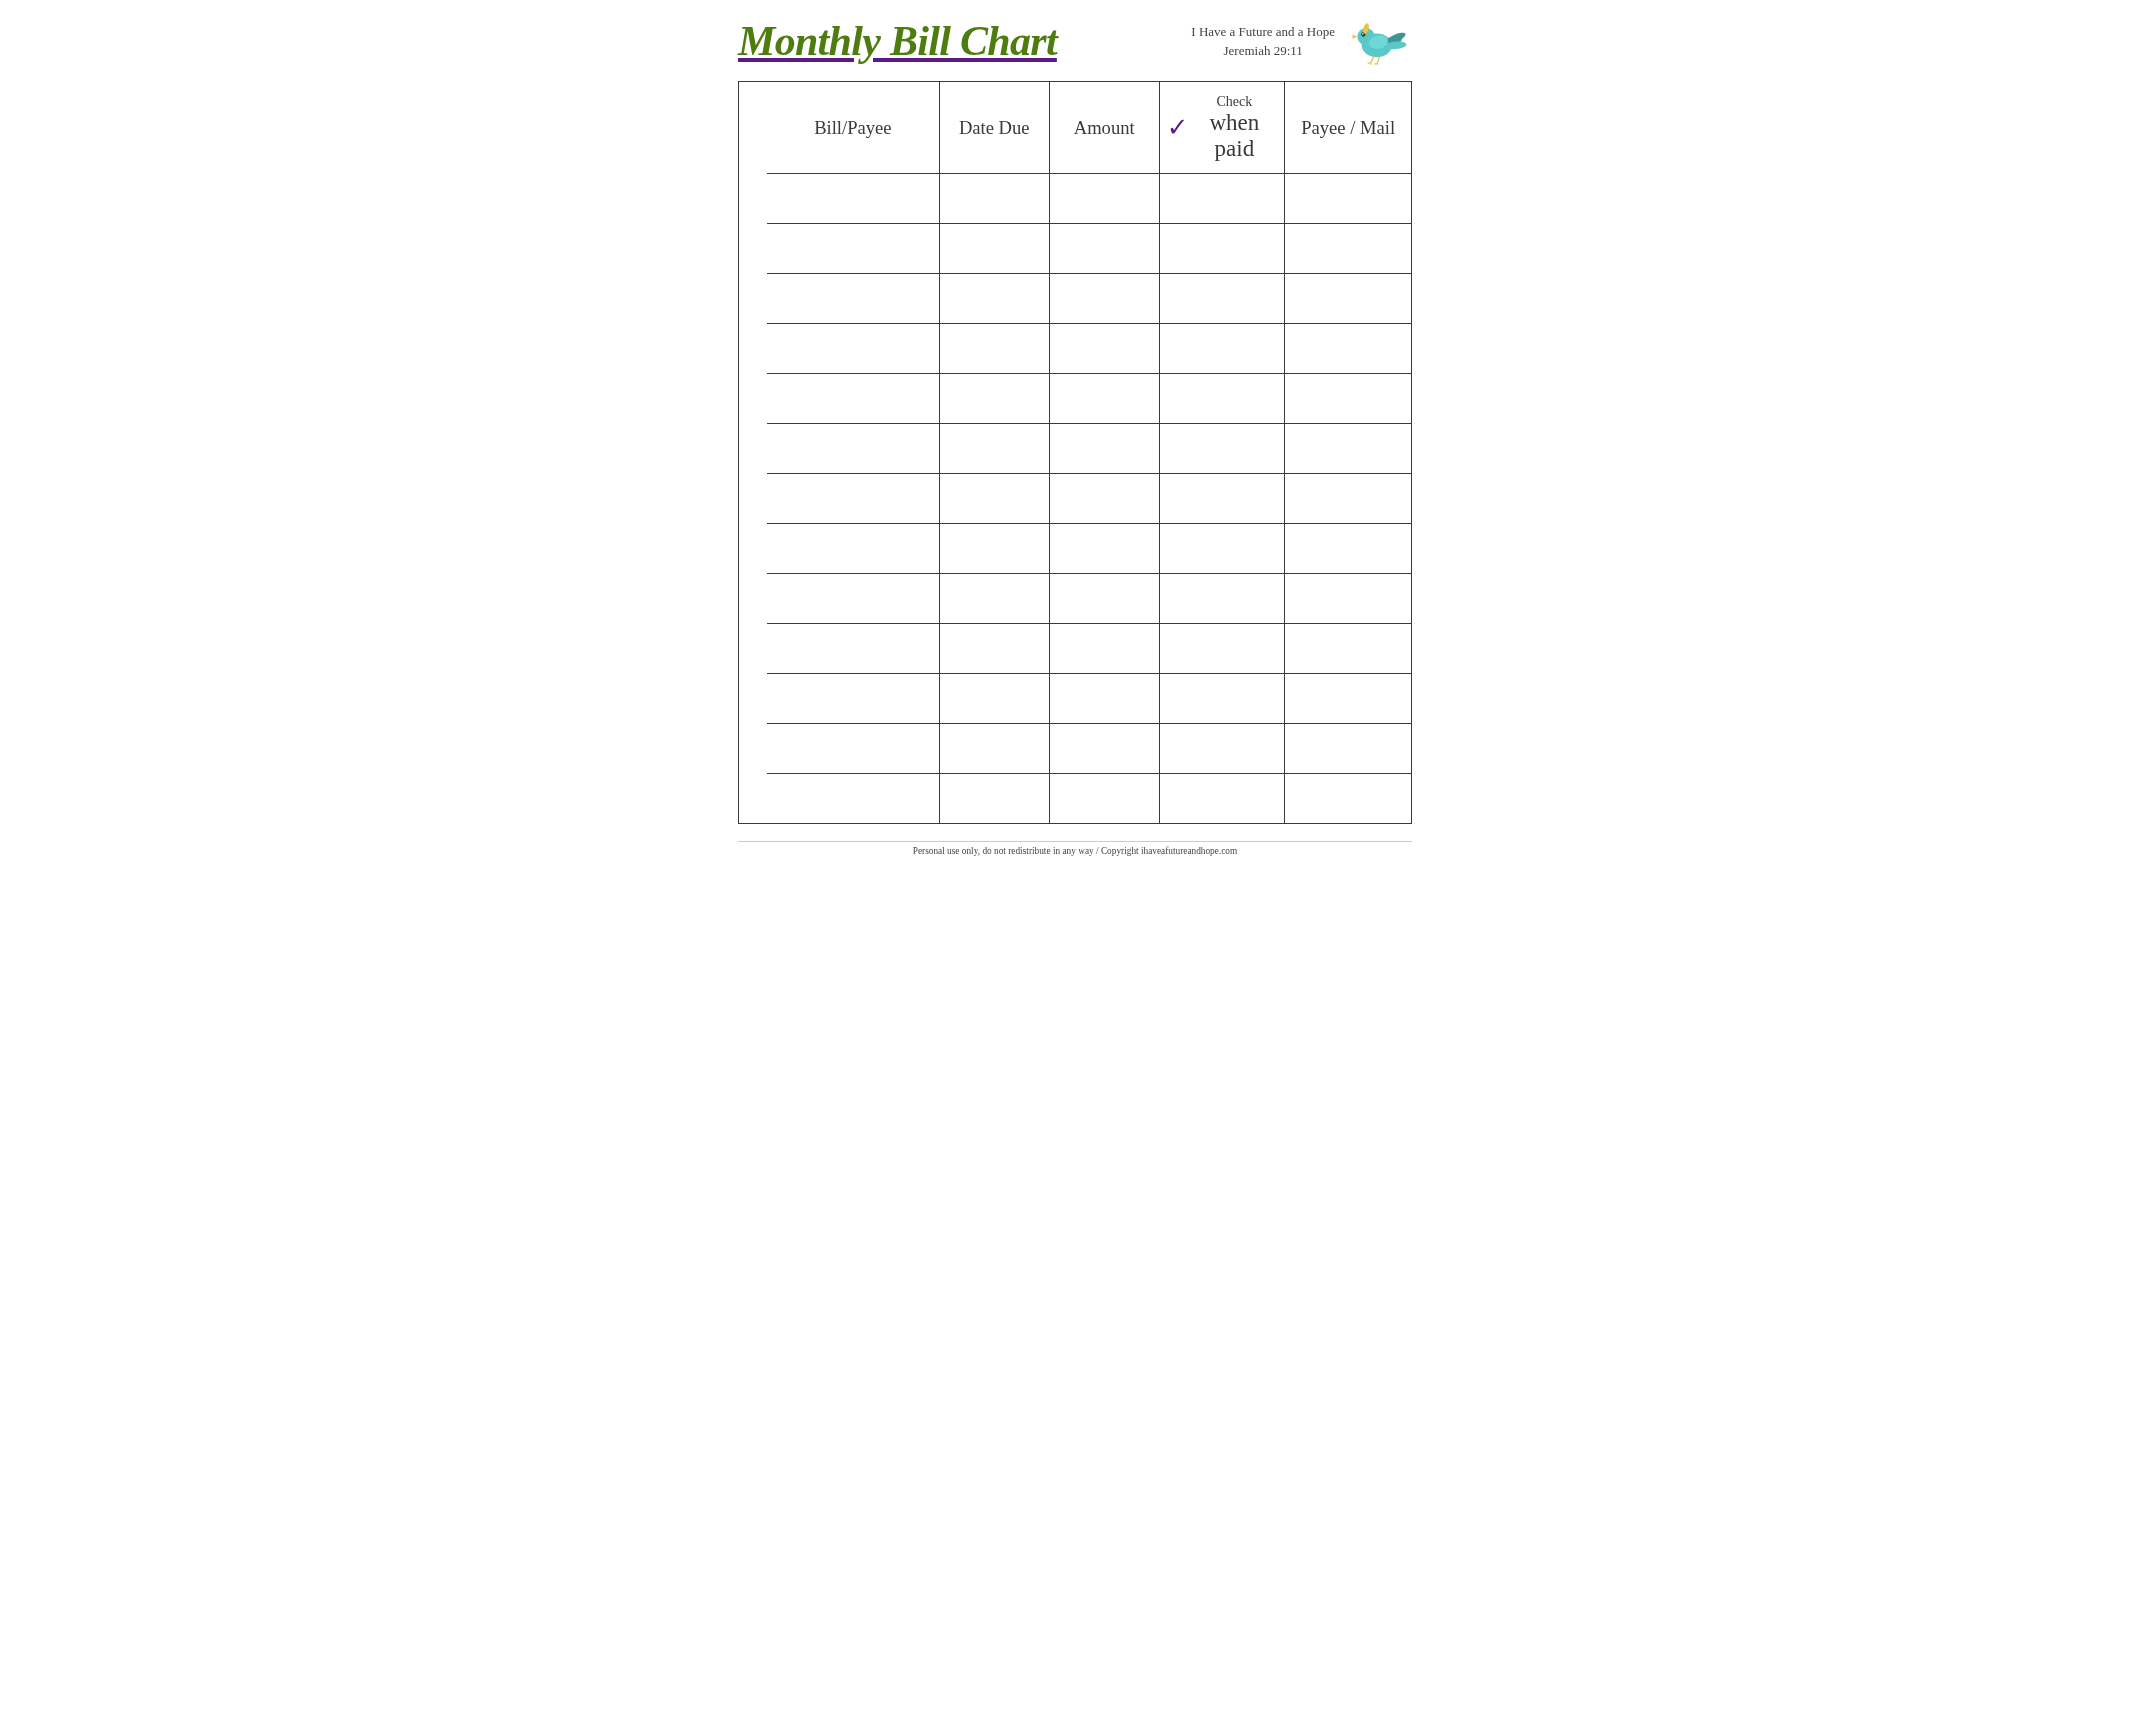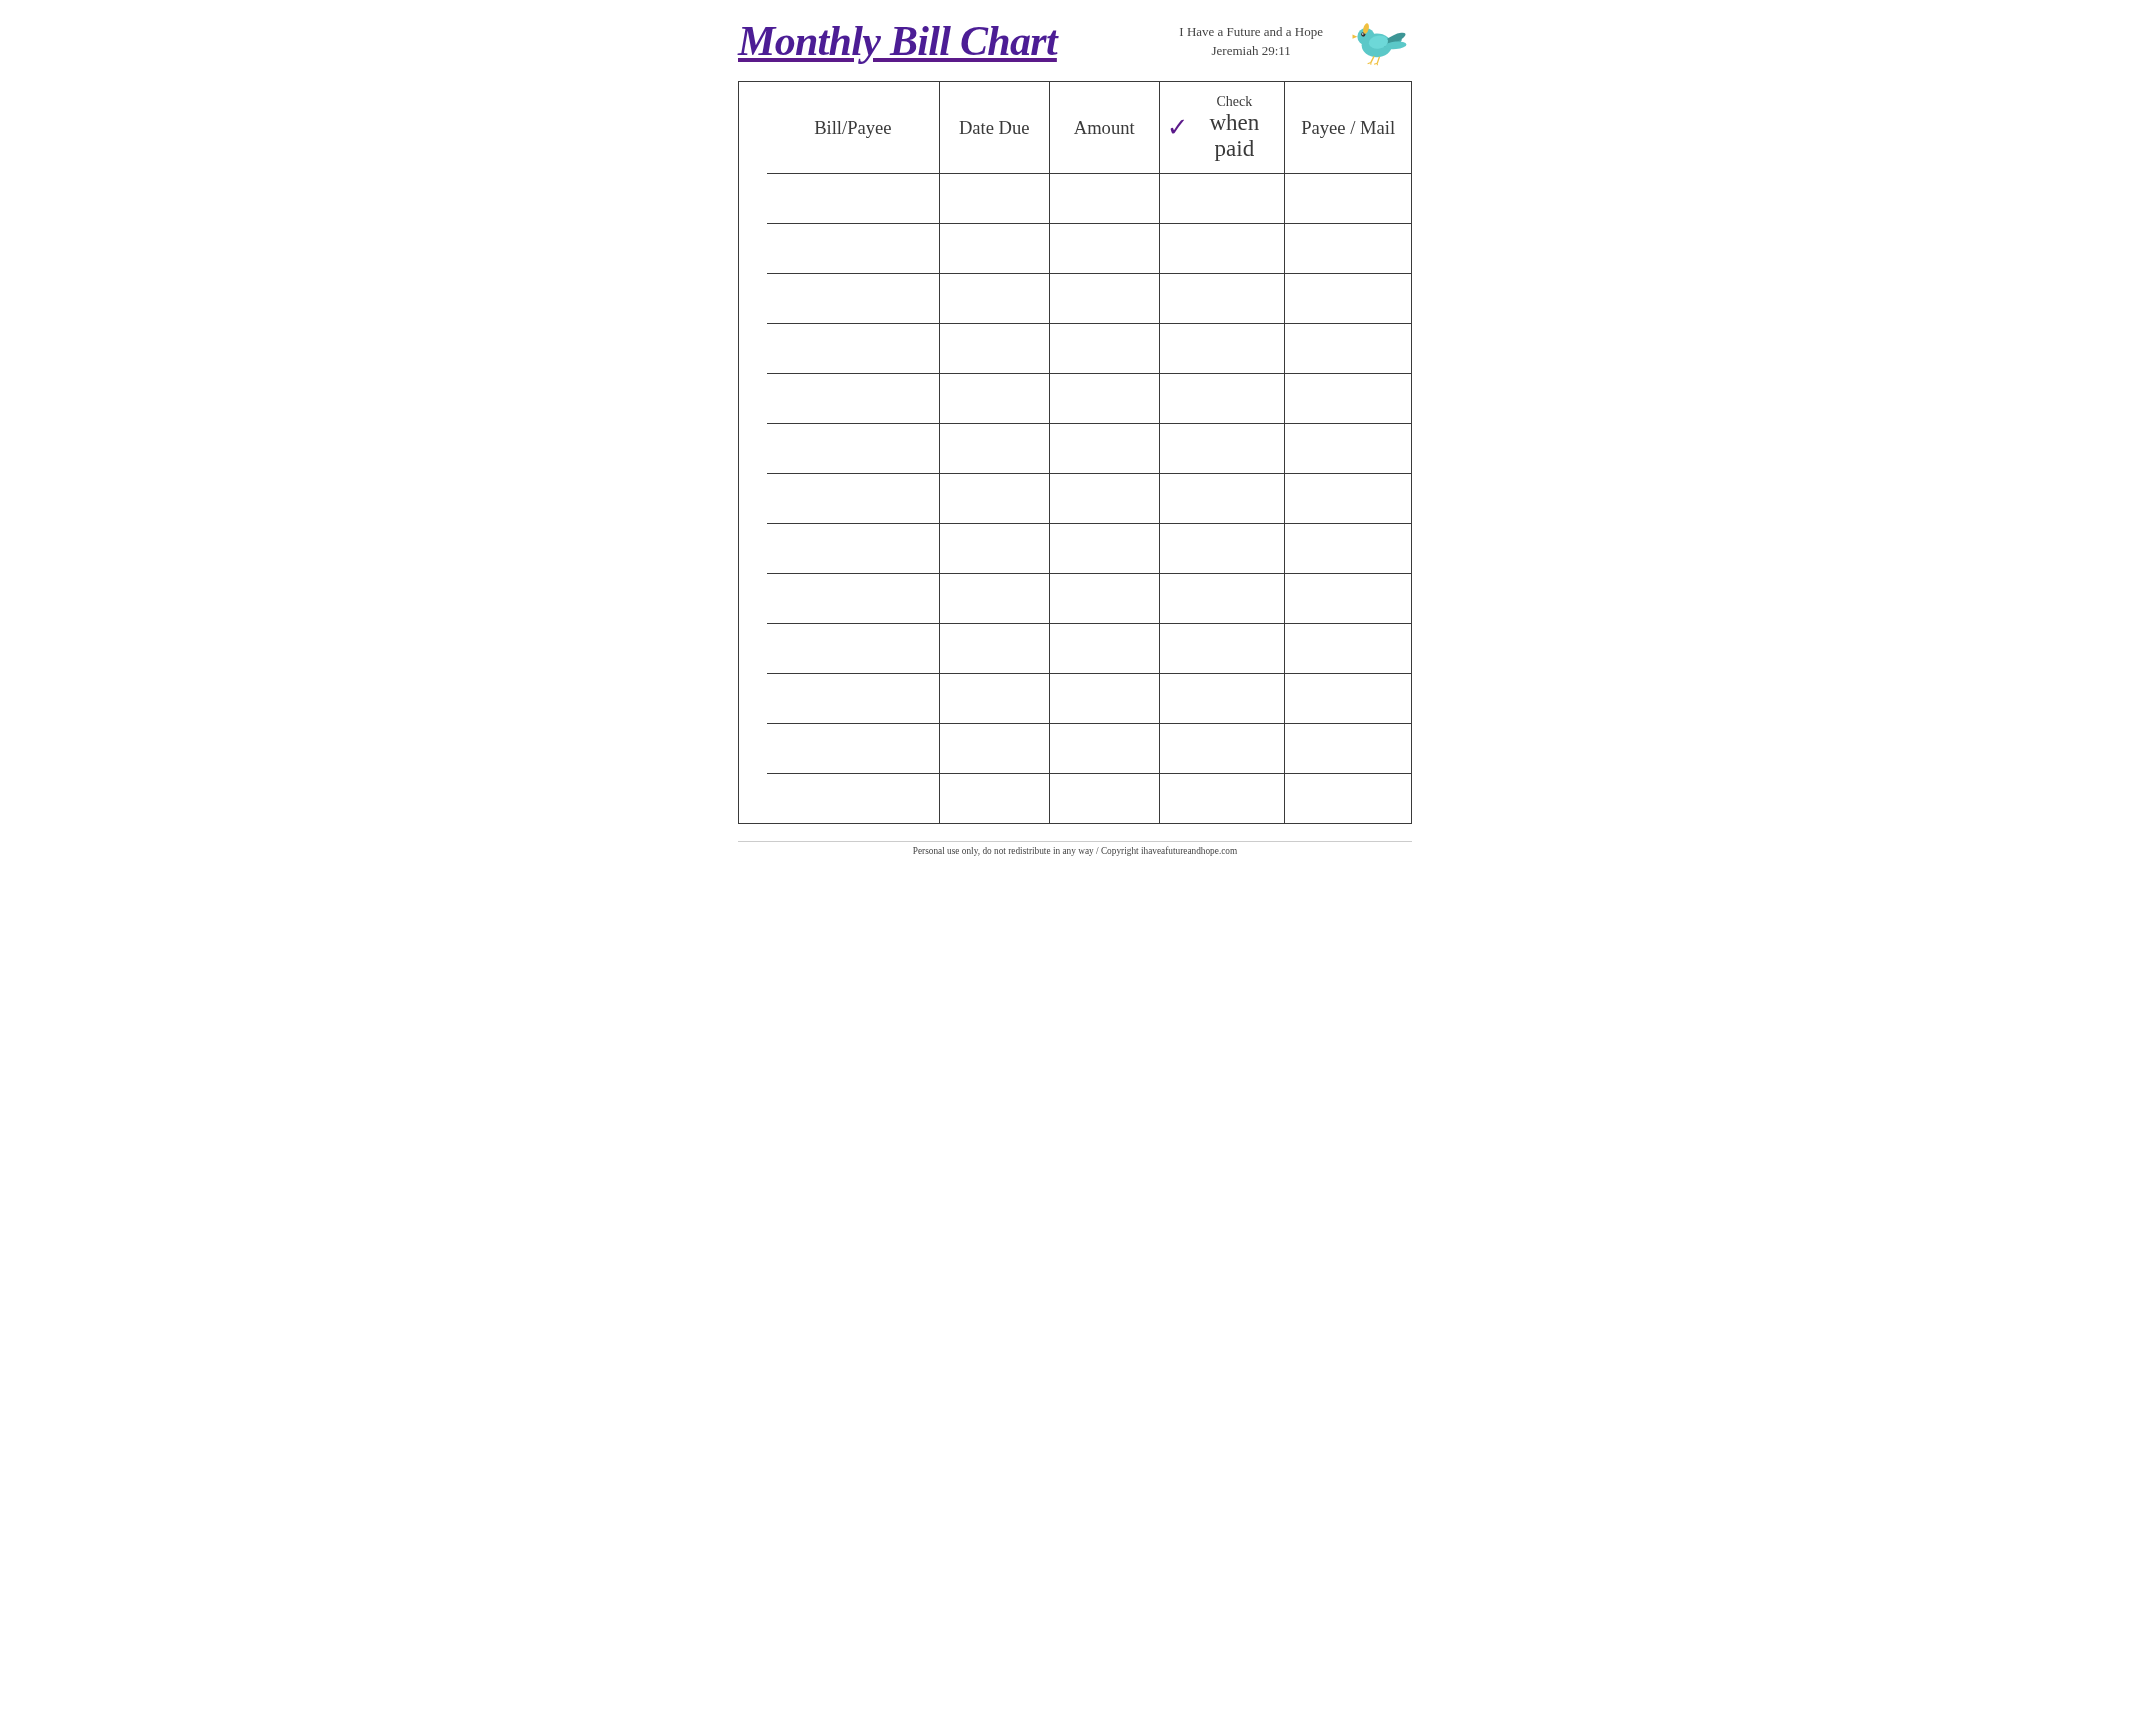--- a/index.html
+++ b/index.html
@@ -22,31 +22,31 @@
       align-items: center;
       margin-bottom: 7.2px;
       padding-bottom: 5.7px;
     }
 
     .title {
       font-family: 'Georgia', cursive;
       font-size: 42px;
       font-style: italic;
       font-weight: bold;
-      color: #4c1d95;
+      color: #4d7c0f;
       text-decoration: underline;
       text-decoration-color: #5b1a8a;
       line-height: 1.1;
       letter-spacing: -0.7px;
     }
 
     .header-right {
       display: flex;
       align-items: center;
-      gap: 24px;
+      gap: 12px;
     }
 
     .scripture {
       text-align: center;
       font-size: 13px;
       color: #444;
       line-height: 1.5;
       font-family: 'Georgia', serif;
     }
 

